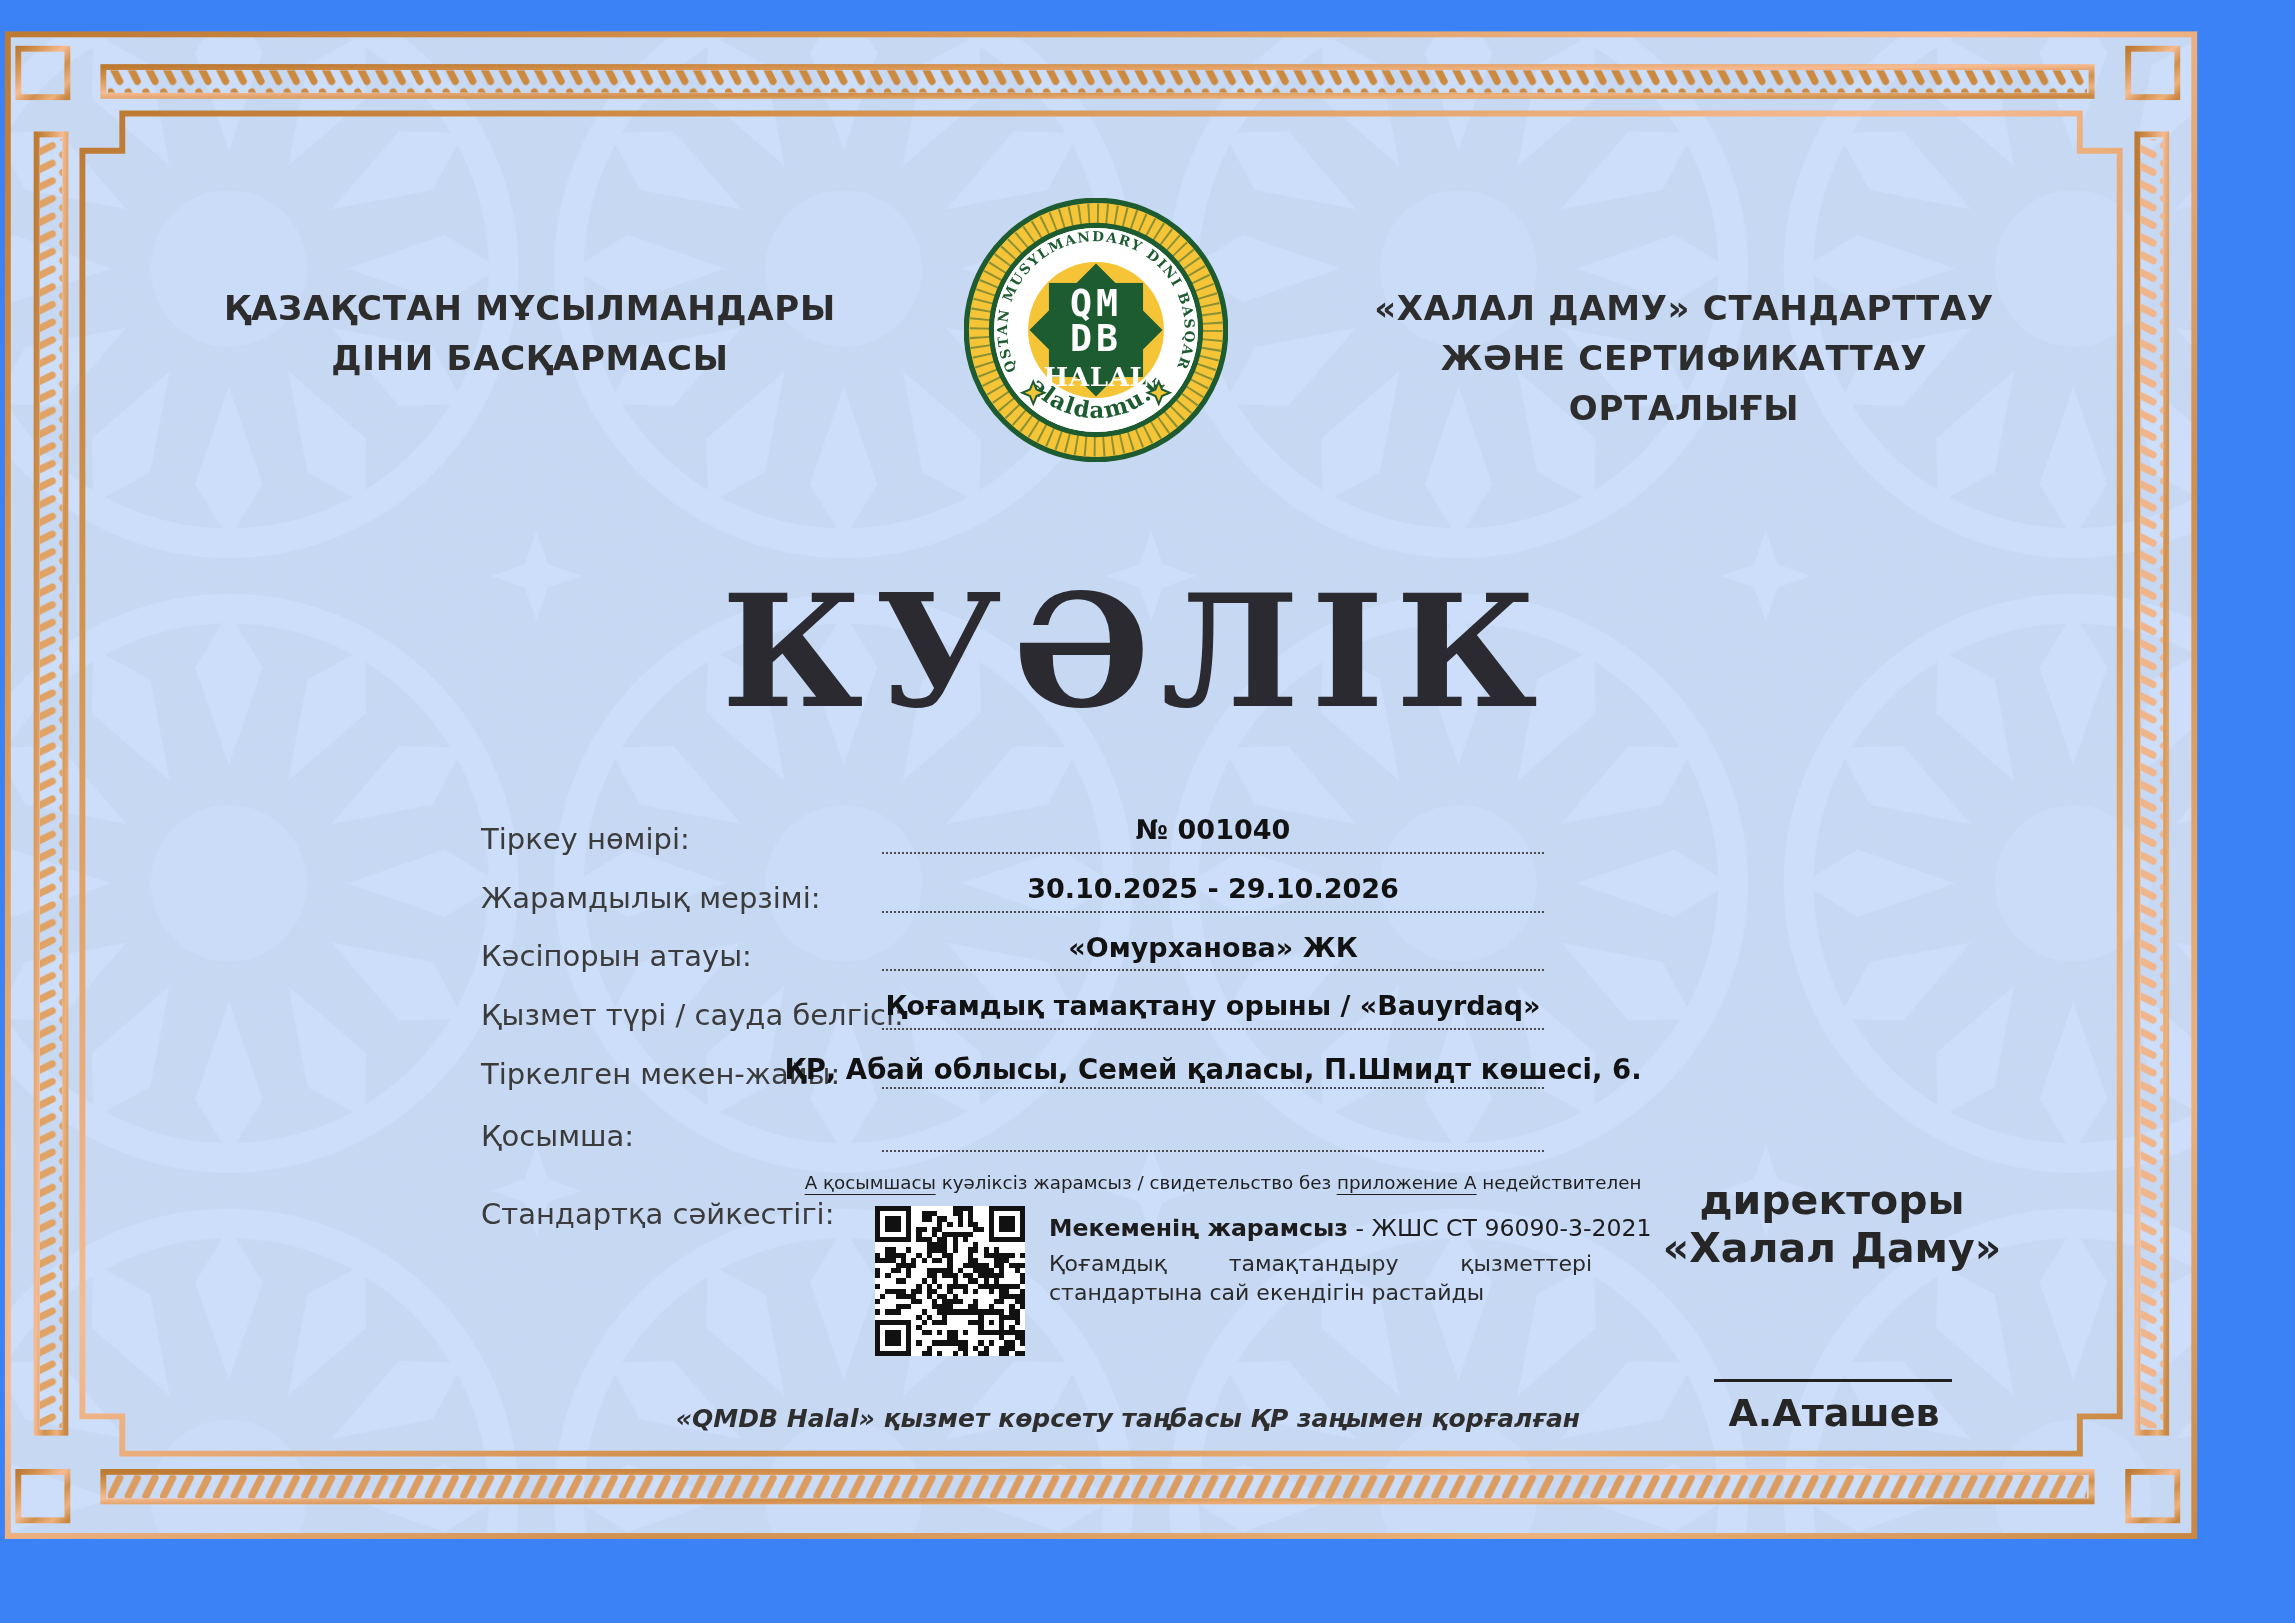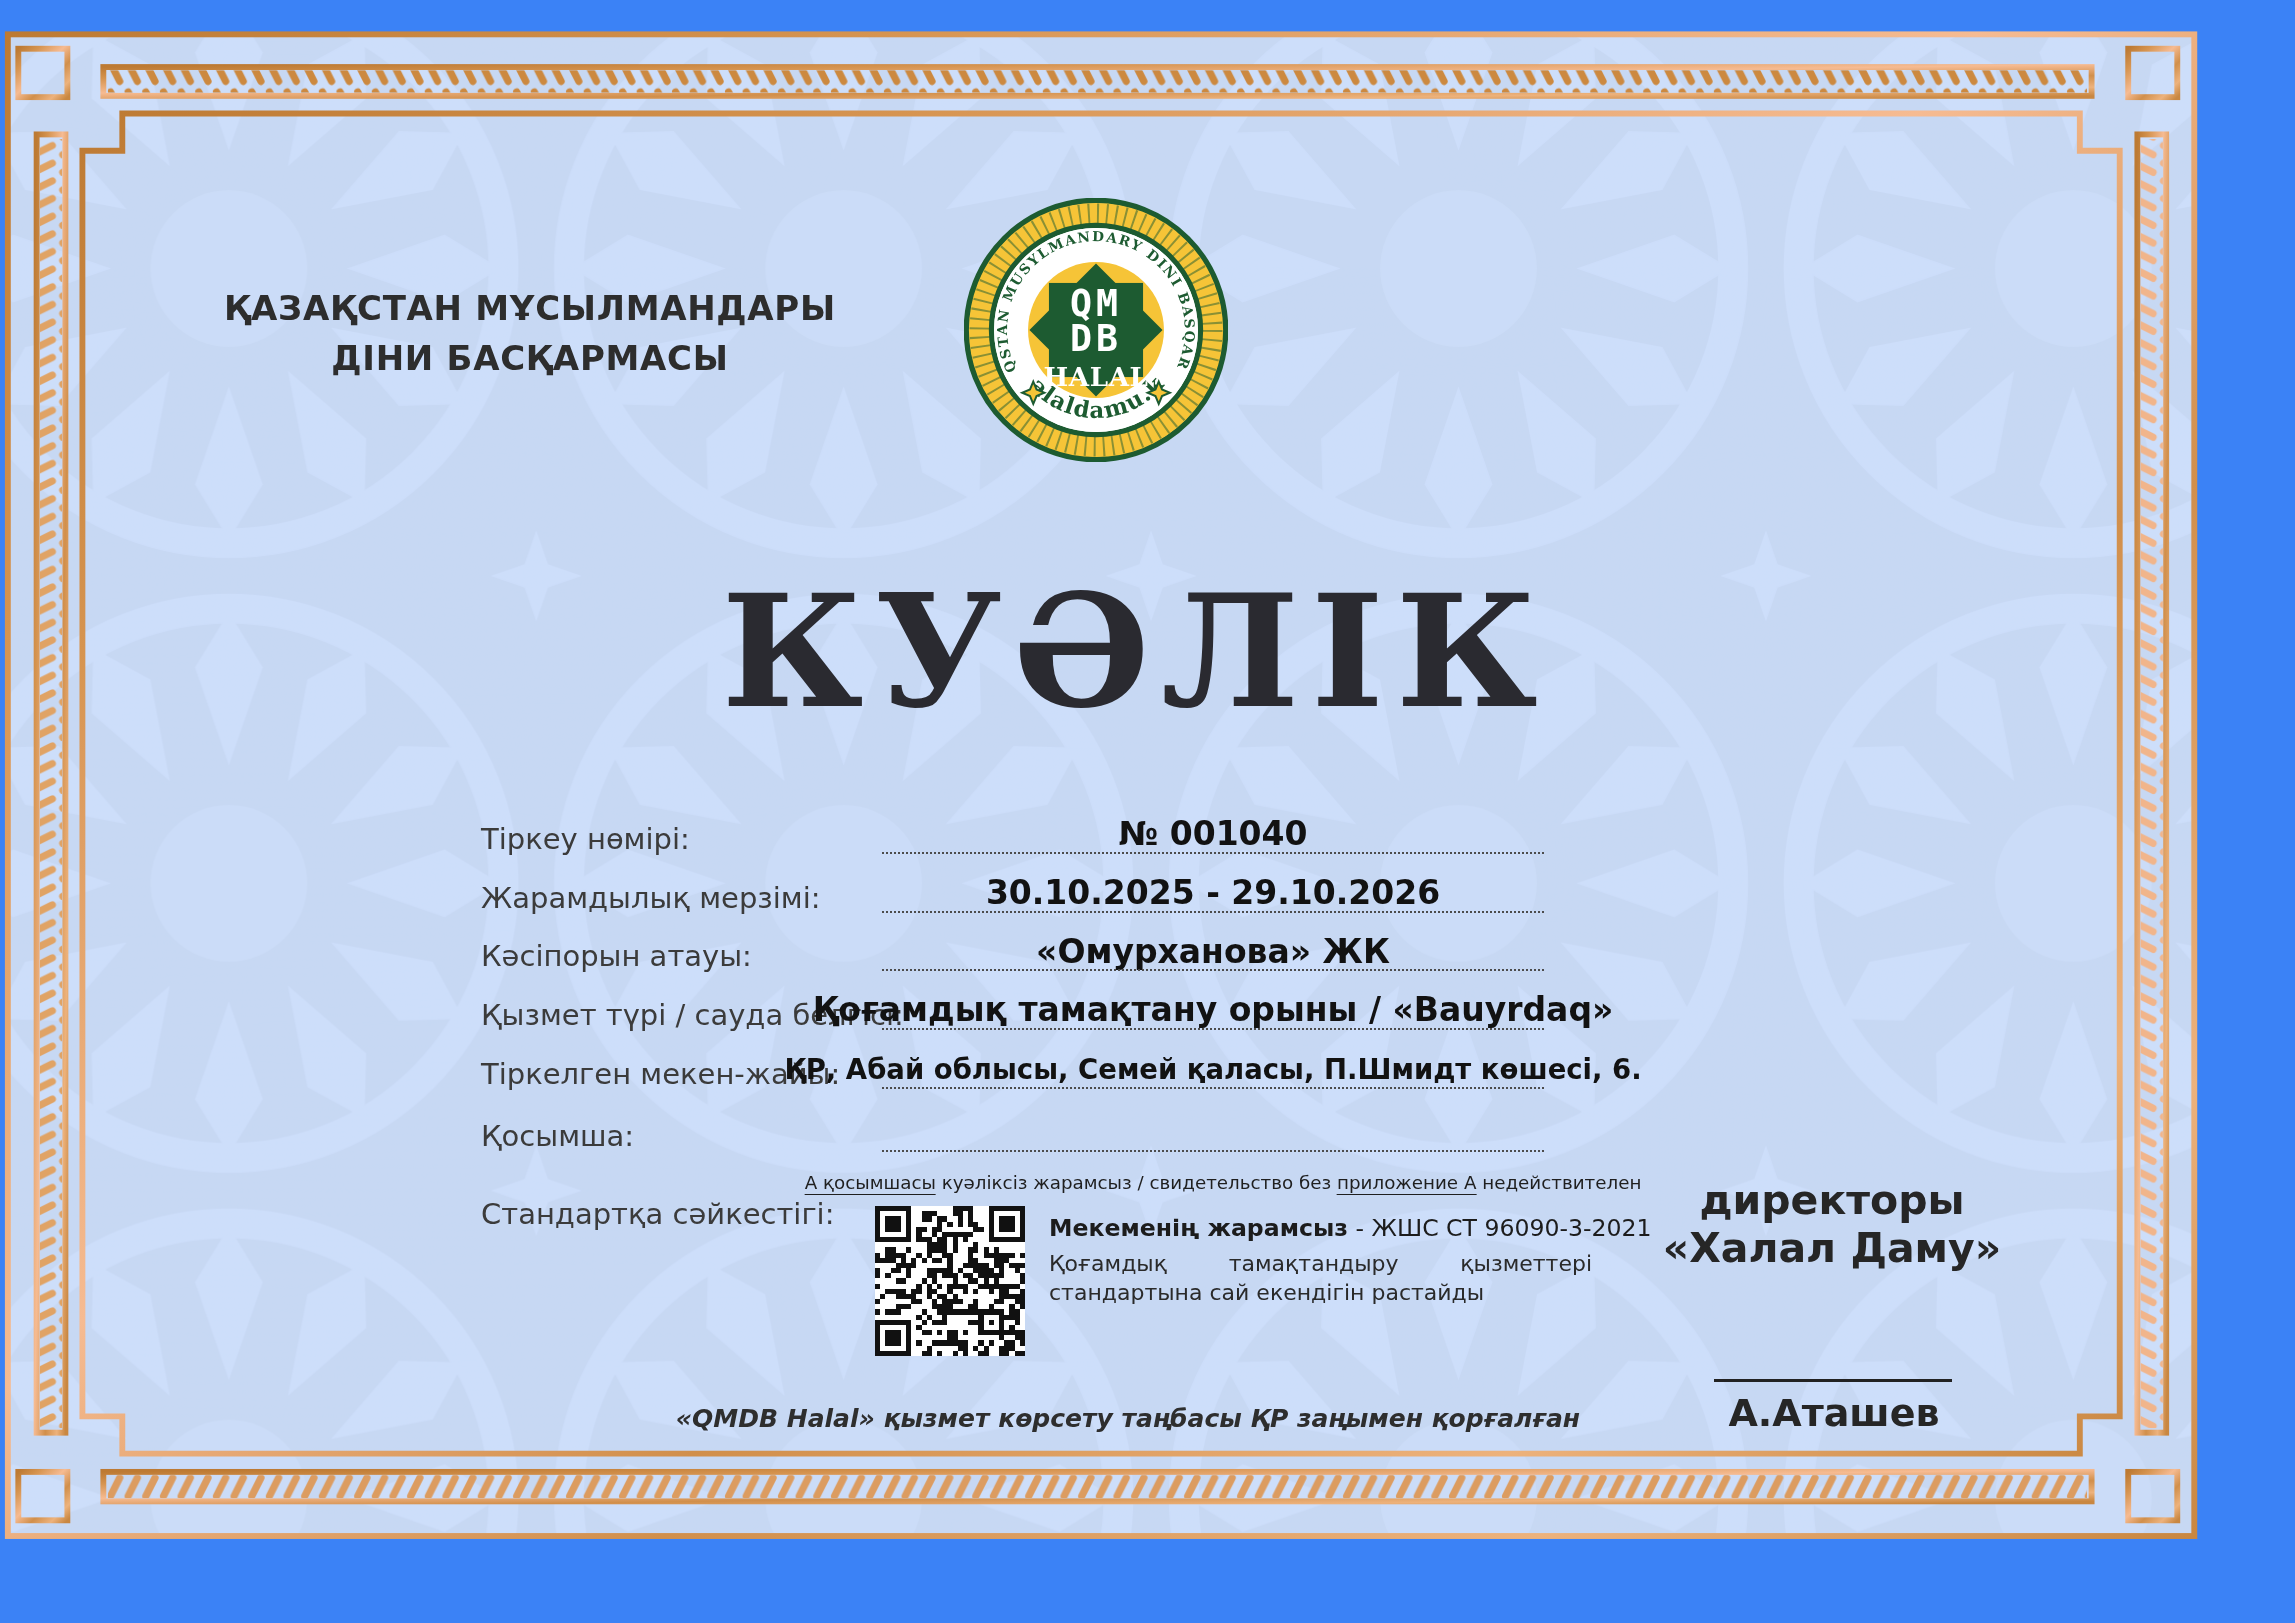--- a/index.html
+++ b/index.html
@@ -10,21 +10,21 @@
   .org{font-weight:bold;color:#2d2d2d;font-size:34px;line-height:50px;text-align:center;letter-spacing:0.7px;}
   #org-left{left:190px;top:283px;width:680px;}
   #org-right{left:1321px;top:283px;width:726px;}
   
   #title{left:612px;top:560px;width:1047px;text-align:center;
          font-family:"DejaVu Serif","Liberation Serif",serif;
          font-weight:bold;font-size:156px;letter-spacing:11.8px;color:#2a2a30;}
   
   .flabel{left:481px;font-size:29px;color:#3b3b3b;white-space:nowrap;}
   .dotline{left:882px;width:662px;height:0;border-bottom:2.6px dotted #4c4c4c;}
-  .fvalue{left:1213px;transform:translateX(-50%);font-size:33px;font-weight:bold;color:#121212;white-space:nowrap;}
+  .fvalue{left:1213px;transform:translateX(-50%);font-size:27px;font-weight:bold;color:#121212;white-space:nowrap;}
   .fvalue.small{font-size:27.5px;}
   #appendix-note{left:1223px;transform:translateX(-50%);top:1172px;font-size:18.3px;color:#1f1f1f;white-space:nowrap;}
   #appendix-note .u{border-bottom:1.3px solid #1f1f1f;padding-bottom:0.7px;}
   
   #qr{left:875px;top:1206px;width:150px;height:150px;}
   #std{left:1049px;top:1214px;width:543px;color:#1c1c1c;}
   #std .t{font-size:23.6px;white-space:nowrap;}
   #std .t b{font-weight:bold;}
   #std .b{margin-top:6.5px;font-size:22px;line-height:29px;text-align:justify;color:#2a2a2a;}
   
@@ -136,20 +136,24 @@
 
     <rect x="165" y="107" width="3026" height="34" fill="url(#dashTop)"></rect>
     <rect x="165" y="2255" width="3026" height="35" fill="url(#dashBottom)"></rect>
     <rect x="61" y="212" width="34" height="1971" fill="url(#dashLeft)"></rect>
     <rect x="3273" y="212" width="34" height="1971" fill="url(#dashRight)"></rect>
   </svg>
 
   <div id="org-left" class="abs org">
     <div>ҚАЗАҚСТАН МҰСЫЛМАНДАРЫ</div>
     <div>ДІНИ БАСҚАРМАСЫ</div>
+  </div>
+  <div id="org-right" class="abs org">
+    <div>«ХАЛАЛ ДАМУ» СТАНДАРТТАУ</div>
+    <div>ЖӘНЕ СЕРТИФИКАТТАУ ОРТАЛЫҒЫ</div>
   </div>
 
   <svg class="abs" id="logo" style="left:964px;top:198px;" width="264" height="264" viewBox="-202 -202 404 404">
     <circle r="198" fill="#ffffff" stroke="#1d5b31" stroke-width="9"></circle>
     <circle r="178" fill="none" stroke="#f6c437" stroke-width="33"></circle>
     <circle r="178" fill="none" stroke="#1d5b31" stroke-width="31" stroke-dasharray="3 11" opacity="0.5"></circle>
     <circle r="160" fill="none" stroke="#1d5b31" stroke-width="8"></circle>
     <circle r="156" fill="#ffffff"></circle>
 
     <defs>

